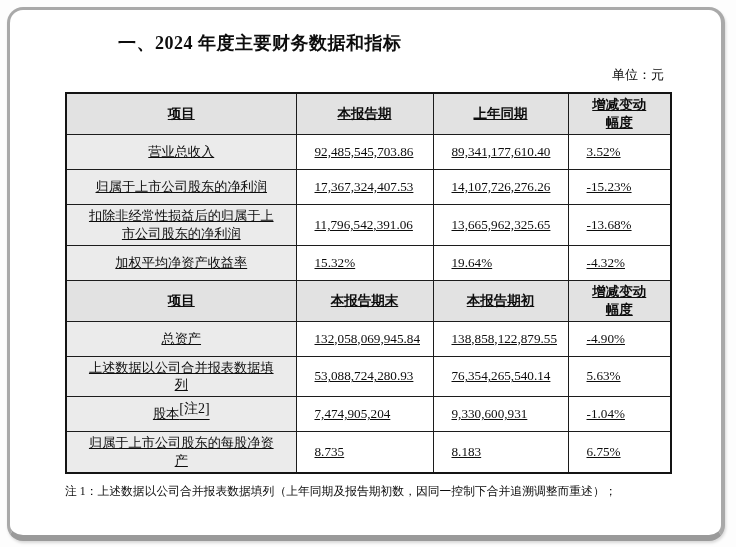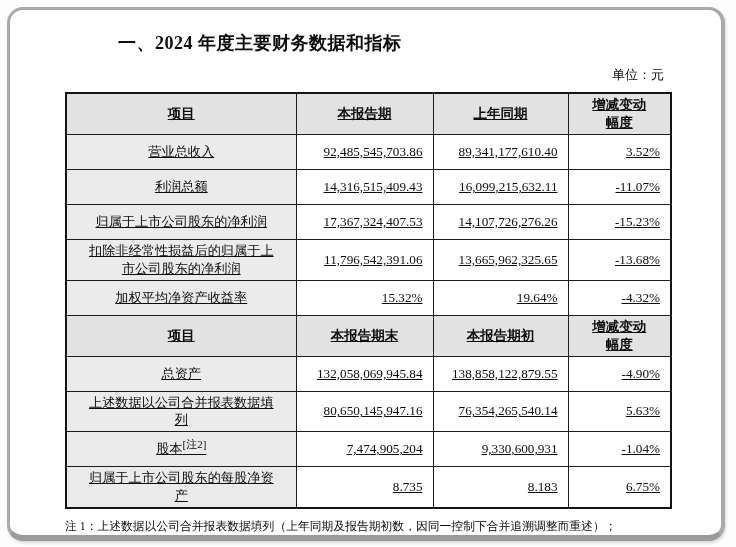--- a/index.html
+++ b/index.html
@@ -67,25 +67,24 @@
   }
   table.fin td.item {
     background: #ebebeb;
     text-align: center;
     height: 30px;
     line-height: 1.35;
     margin-left: 44px;
   }
   table.fin td.num {
     background: #ffffff;
-    text-align: right;
     padding-right: 10px;
   }
   sup.noteref {
-    font-size: 11px;
+    font-size: 14px;
     vertical-align: super;
     line-height: 0;
   }
   .notes {
     margin: 7px 0 0 55px;
     width: 615px;
     font-size: 11.8px;
     line-height: 1.75;
   }
   .notes p { margin: 0; }
@@ -114,26 +113,20 @@
             <th>上年同期</th>
             <th>增减变动幅度</th>
           </tr>
           <tr>
             <td class="item"><span>营业总收入</span></td>
             <td class="num">92,485,545,703.86</td>
             <td class="num">89,341,177,610.40</td>
             <td class="num">3.52%</td>
           </tr>
           <tr>
-            <td class="item"><span>利润总额</span></td>
-            <td class="num">14,316,515,409.43</td>
-            <td class="num">16,099,215,632.11</td>
-            <td class="num">-11.07%</td>
-          </tr>
-          <tr>
             <td class="item"><span>归属于上市公司股东的净利润</span></td>
             <td class="num">17,367,324,407.53</td>
             <td class="num">14,107,726,276.26</td>
             <td class="num">-15.23%</td>
           </tr>
           <tr>
             <td class="item"><span>扣除非经常性损益后的归属于上市公司股东的净利润</span></td>
             <td class="num">11,796,542,391.06</td>
             <td class="num">13,665,962,325.65</td>
             <td class="num">-13.68%</td>
@@ -151,21 +144,21 @@
             <th>增减变动幅度</th>
           </tr>
           <tr>
             <td class="item"><span>总资产</span></td>
             <td class="num">132,058,069,945.84</td>
             <td class="num">138,858,122,879.55</td>
             <td class="num">-4.90%</td>
           </tr>
           <tr>
             <td class="item"><span>上述数据以公司合并报表数据填列</span></td>
-            <td class="num">80,650,145,947.16</td>
+            <td class="num">53,088,724,280.93</td>
             <td class="num">76,354,265,540.14</td>
             <td class="num">5.63%</td>
           </tr>
           <tr>
             <td class="item"><span>股本</span><sup class="noteref">[注2]</sup></td>
             <td class="num">7,474,905,204</td>
             <td class="num">9,330,600,931</td>
             <td class="num">-1.04%</td>
           </tr>
           <tr>

